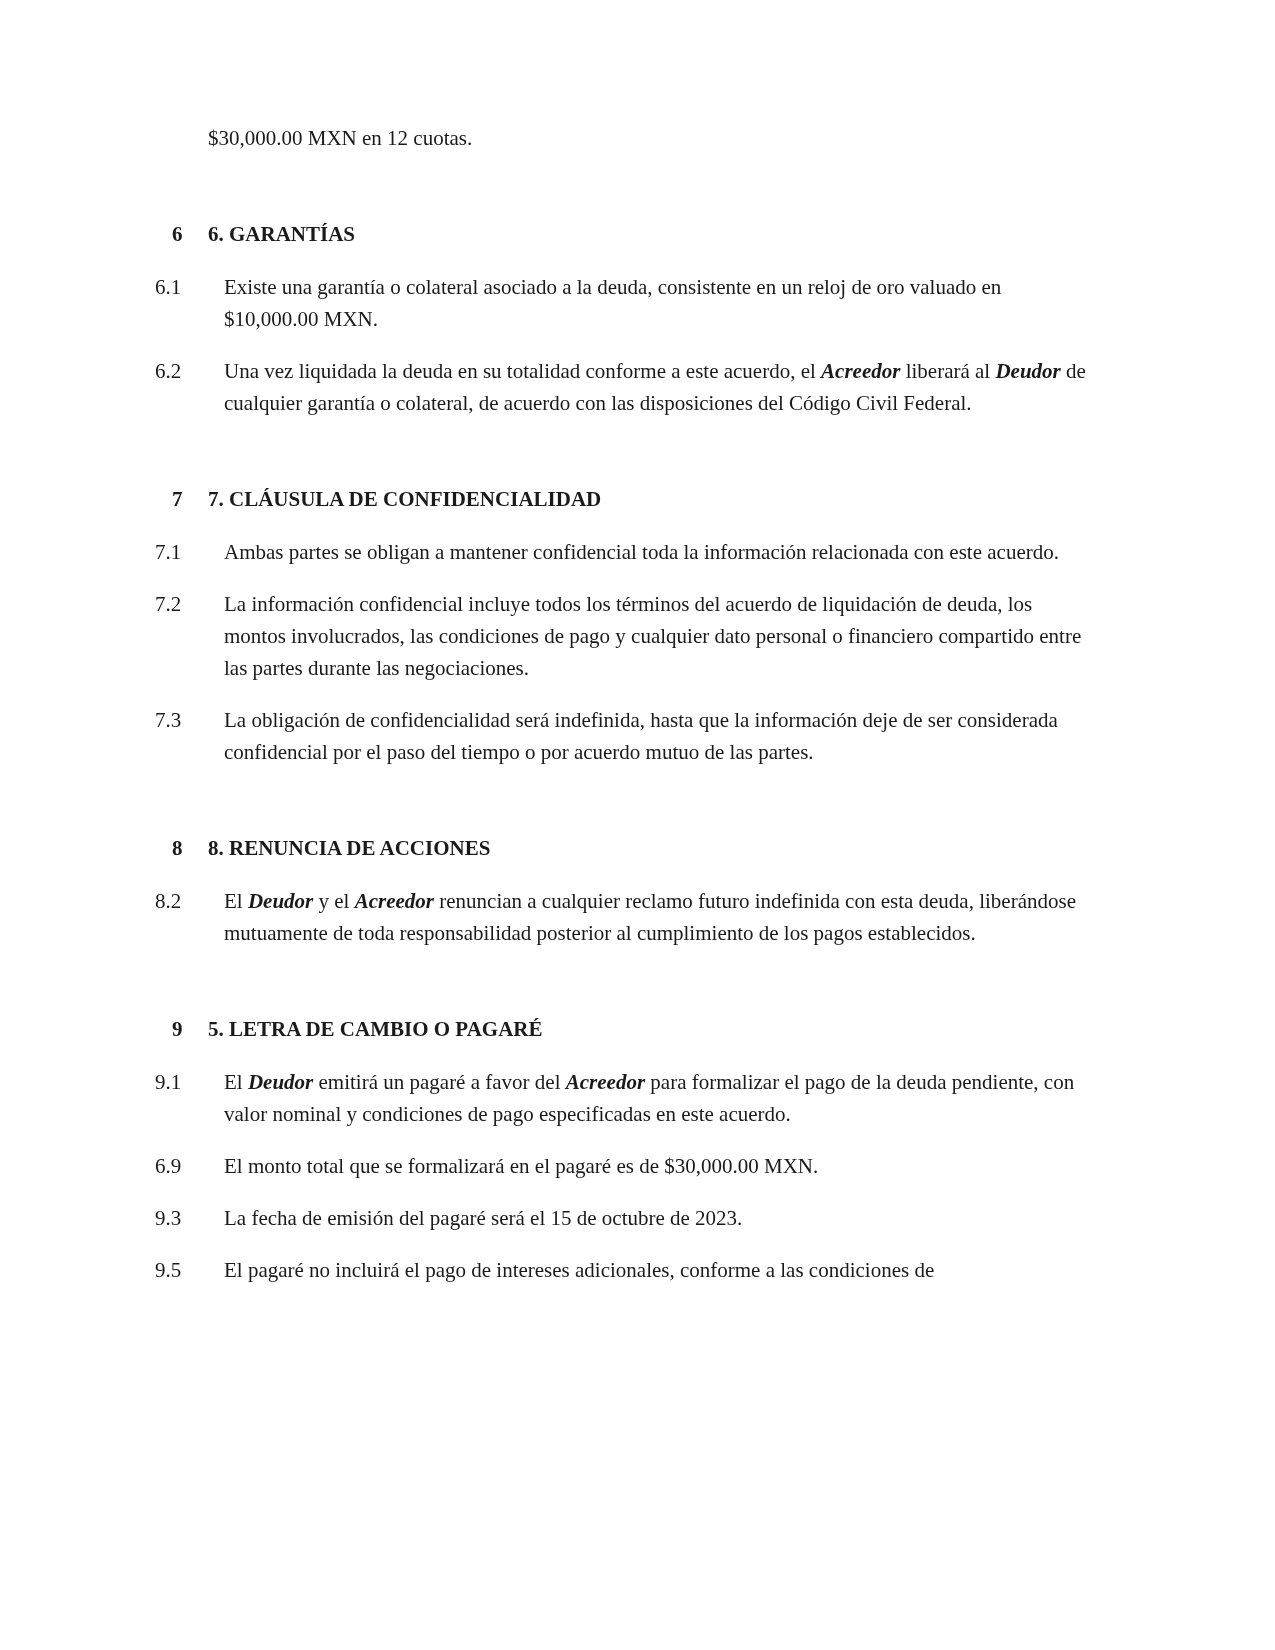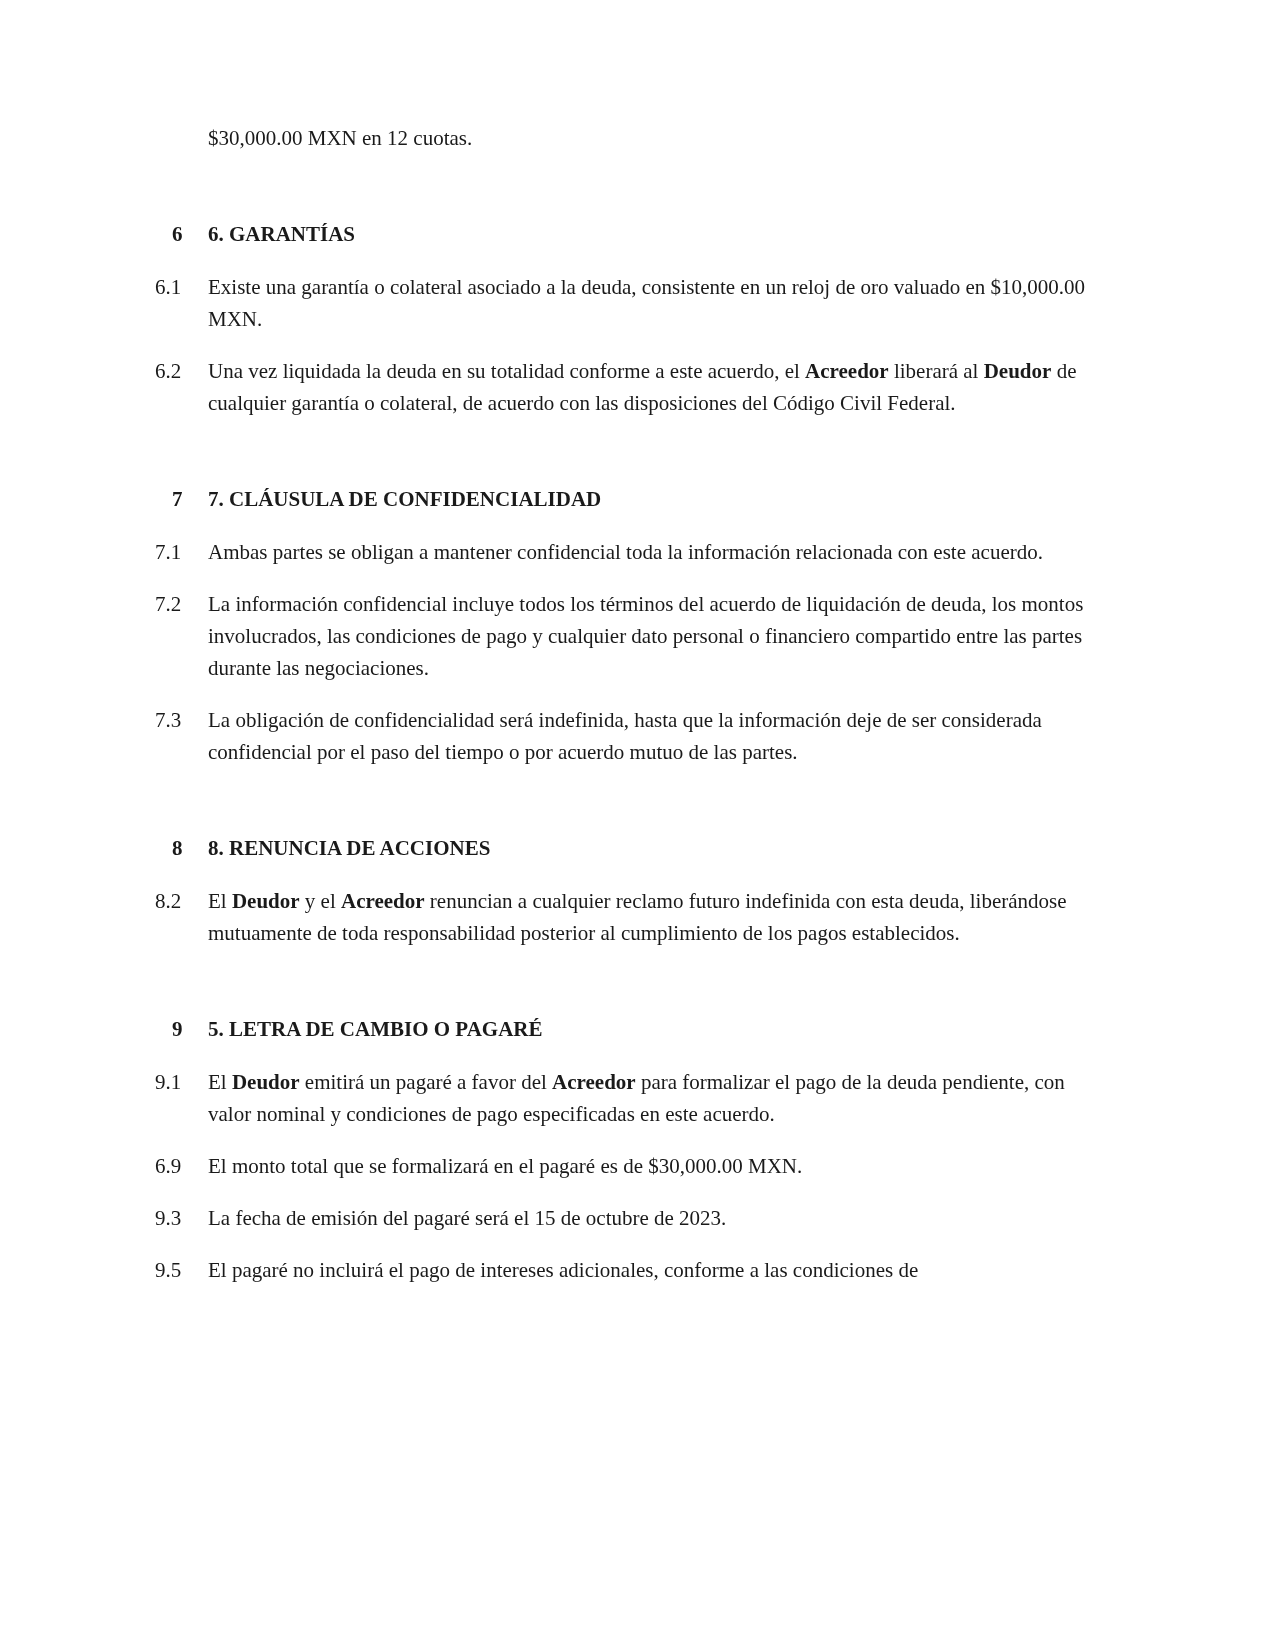--- a/index.html
+++ b/index.html
@@ -48,23 +48,23 @@
   .clause {
     position: relative;
     margin: 20px 0 0 53px;
   }
   .clause .num {
     position: absolute;
     left: -53px;
     top: 0;
   }
   .clause p {
-    margin: 0;
+    margin: 16px;
   }
-  b { font-weight: bold; }
+  b { font-weight: bold; font-style: italic; }
 </style>
 </head>
 <body>
 
 <div class="page" style="--text-color: #1a1a1a; --page-bg: #ffffff;">
   <div class="content">
     <p class="continuation">$30,000.00 MXN en 12 cuotas.</p>
     <div id="sections">
         <div class="section">
           <div class="section-heading"><span class="num">6</span><span class="title">6. GARANTÍAS</span></div>

